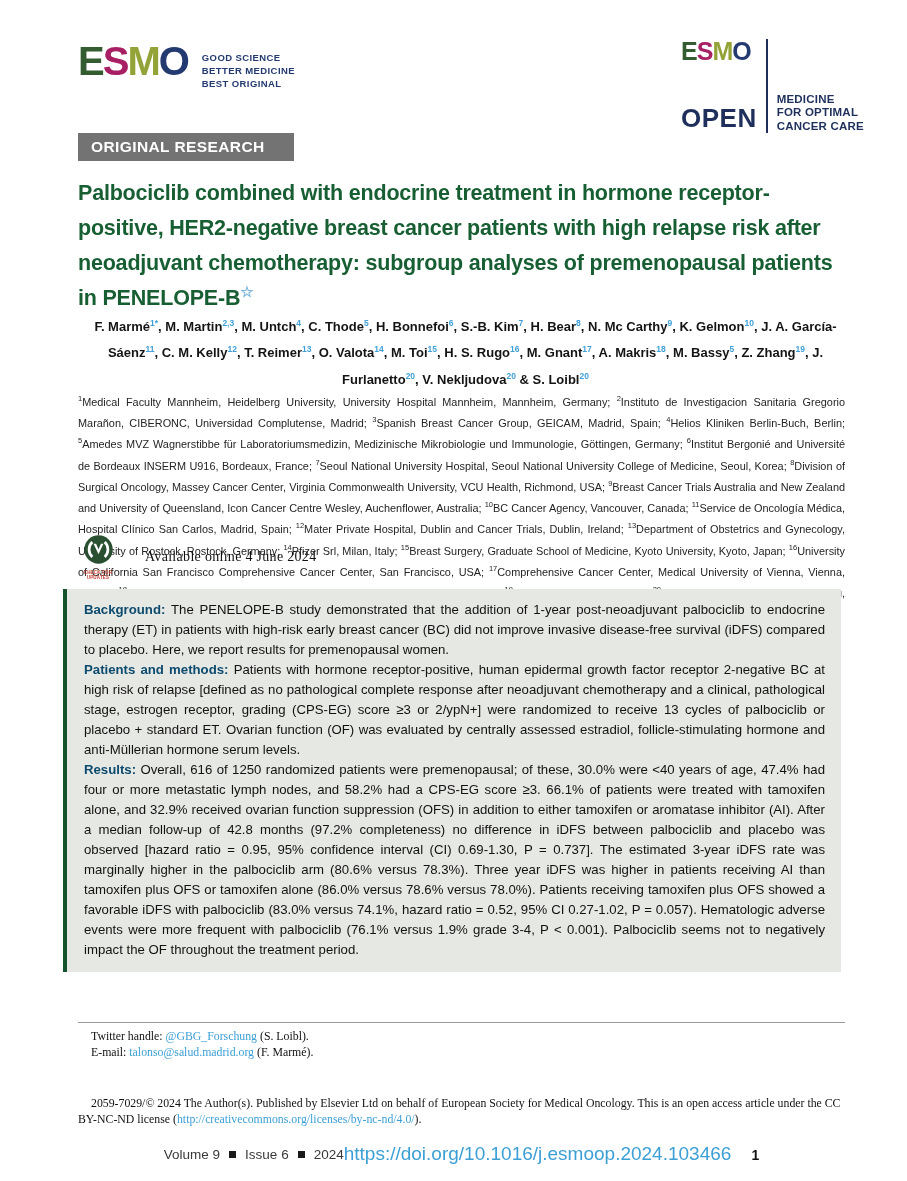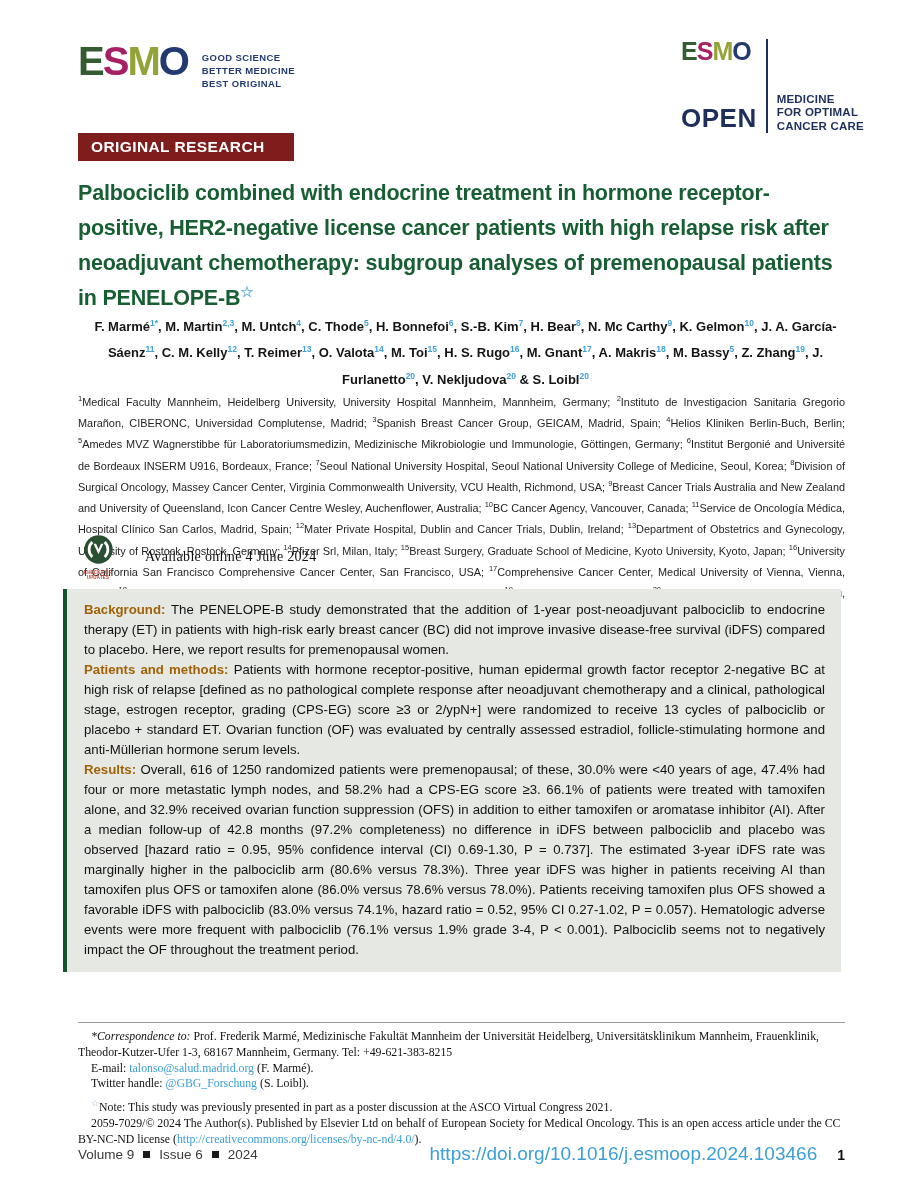--- a/index.html
+++ b/index.html
@@ -11,21 +11,21 @@
   .esmo-tagline{font-size:9.5px;font-weight:bold;color:#233a70;line-height:13px;letter-spacing:0.4px;}
 
   
   .open-wrap{display:flex;align-items:stretch;}
   .open-left{padding-right:9px;border-right:2.5px solid #1e2f5c;}
   .open-esmo{font-weight:bold;font-size:25px;line-height:24px;letter-spacing:-1px;}
   .open-word{font-weight:bold;font-size:26px;line-height:30px;color:#1e2f5c;letter-spacing:0.5px;margin-top:40px;}
   .open-tag{display:flex;flex-direction:column;justify-content:flex-end;padding-left:9px;font-size:11.5px;font-weight:bold;color:#1e2f5c;line-height:13.5px;letter-spacing:0.2px;}
 
   
-  .banner{background:#7f1d1d;color:#fff;font-weight:bold;font-size:15.5px;letter-spacing:0.4px;width:216px;height:28px;line-height:28px;padding-left:13px;box-sizing:border-box;}
+  .banner{background:#737373;color:#fff;font-weight:bold;font-size:15.5px;letter-spacing:0.4px;width:216px;height:28px;line-height:28px;padding-left:13px;box-sizing:border-box;}
 
   
   .title{width:775px;color:#175e33;font-weight:bold;font-size:21.5px;line-height:35px;letter-spacing:-0.2px;}
   .title-star{color:#7db8dc;font-size:15px;vertical-align:super;line-height:0;}
 
   
   .authors{width:775px;font-weight:bold;font-size:13px;line-height:23px;color:#141414;text-align:center;}
   .authors sup{color:#3fa0d8;font-size:8.5px;font-weight:bold;}
 
   
@@ -34,32 +34,32 @@
 
   
   .avail-row{display:flex;align-items:flex-start;}
   .crossmark{width:42px;text-align:center;cursor:pointer;}
   .crossmark-caption{font-size:4.5px;color:#c0392b;line-height:5px;font-weight:bold;margin-top:1px;letter-spacing:0.2px;}
   .avail-text{font-family:"Liberation Serif",serif;font-size:14px;color:#111;margin-left:26px;margin-top:15px;letter-spacing:0.3px;}
 
   
   .abstract{width:778px;background:#e6e8e3;border-left:4px solid #14532c;box-sizing:border-box;padding:11px 16px 12px 17px;}
   .abstract p{margin:0;font-size:13.2px;line-height:20px;text-align:justify;color:#121212;}
-  .abs-label{color:#a16207;font-weight:bold;}
+  .abs-label{color:#0c4a6e;font-weight:bold;}
 
   
   .divider{width:767px;height:1px;background:#9a9a9a;}
   .foot{font-family:"Liberation Serif",serif;font-size:11.8px;line-height:15.8px;color:#111;width:772px;}
   .foot .ind{text-indent:13px;}
   .foot .pad{padding-left:13px;}
   .lnk{color:#3c9fd6;text-decoration:none;cursor:pointer;}
   .note-star{color:#8bb8d8;font-size:9px;vertical-align:super;}
 
   
-  .footer{width:767px;display:flex;justify-content:space-between;align-items:center;font-size:13.5px;color:#3a3a3a;}
+  .footer{width:767px;display:flex;justify-content:center;align-items:center;font-size:13.5px;color:#3a3a3a;}
   .sq{display:inline-block;width:7px;height:7px;background:#1a1a1a;margin:0 9px 1px 9px;vertical-align:middle;}
   .pageno{font-weight:bold;color:#111;margin-left:20px;font-size:14px;}
   .doi{font-size:19px;}
 </style>
 </head>
 <body>
 
 <div class="abs" style="left:78px;top:42px;">
   <div style="display:flex;align-items:flex-start;">
     <div class="esmo-letters"><span style="color: rgb(51, 92, 49);">E</span><span style="color: rgb(167, 32, 99);">S</span><span style="color: rgb(148, 163, 56);">M</span><span style="color: rgb(35, 58, 112);">O</span></div>
@@ -78,21 +78,21 @@
   </div>
   <div class="open-tag">
     <div>MEDICINE</div>
     <div>FOR OPTIMAL</div>
     <div>CANCER CARE</div>
   </div>
 </div>
 
 <div class="abs banner" style="left:78px;top:133px;">ORIGINAL RESEARCH</div>
 
-<h1 class="abs title" style="left:78px;top:176px;margin:0;"><span>Palbociclib combined with endocrine treatment in hormone receptor-positive, HER2-negative license cancer patients with high relapse risk after neoadjuvant chemotherapy: subgroup analyses of premenopausal patients in PENELOPE-B</span><sup class="title-star">☆</sup></h1>
+<h1 class="abs title" style="left:78px;top:176px;margin:0;"><span>Palbociclib combined with endocrine treatment in hormone receptor-positive, HER2-negative breast cancer patients with high relapse risk after neoadjuvant chemotherapy: subgroup analyses of premenopausal patients in PENELOPE-B</span><sup class="title-star">☆</sup></h1>
 
 <div class="abs authors" style="left:78px;top:312px;"><span>F. Marmé</span><sup>1*</sup>, <span>M. Martin</span><sup>2,3</sup>, <span>M. Untch</span><sup>4</sup>, <span>C. Thode</span><sup>5</sup>, <span>H. Bonnefoi</span><sup>6</sup>, <span>S.-B. Kim</span><sup>7</sup>, <span>H. Bear</span><sup>8</sup>, <span>N. Mc Carthy</span><sup>9</sup>, <span>K. Gelmon</span><sup>10</sup>, <span>J. A. García-Sáenz</span><sup>11</sup>, <span>C. M. Kelly</span><sup>12</sup>, <span>T. Reimer</span><sup>13</sup>, <span>O. Valota</span><sup>14</sup>, <span>M. Toi</span><sup>15</sup>, <span>H. S. Rugo</span><sup>16</sup>, <span>M. Gnant</span><sup>17</sup>, <span>A. Makris</span><sup>18</sup>, <span>M. Bassy</span><sup>5</sup>, <span>Z. Zhang</span><sup>19</sup>, <span>J. Furlanetto</span><sup>20</sup>, <span>V. Nekljudova</span><sup>20</sup> &amp; <span>S. Loibl</span><sup>20</sup></div>
 
 <div class="abs affils" style="left:78px;top:390px;"><sup>1</sup>Medical Faculty Mannheim, Heidelberg University, University Hospital Mannheim, Mannheim, Germany; <sup>2</sup>Instituto de Investigacion Sanitaria Gregorio Marañon, CIBERONC, Universidad Complutense, Madrid; <sup>3</sup>Spanish Breast Cancer Group, GEICAM, Madrid, Spain; <sup>4</sup>Helios Kliniken Berlin-Buch, Berlin; <sup>5</sup>Amedes MVZ Wagnerstibbe für Laboratoriumsmedizin, Medizinische Mikrobiologie und Immunologie, Göttingen, Germany; <sup>6</sup>Institut Bergonié and Université de Bordeaux INSERM U916, Bordeaux, France; <sup>7</sup>Seoul National University Hospital, Seoul National University College of Medicine, Seoul, Korea; <sup>8</sup>Division of Surgical Oncology, Massey Cancer Center, Virginia Commonwealth University, VCU Health, Richmond, USA; <sup>9</sup>Breast Cancer Trials Australia and New Zealand and University of Queensland, Icon Cancer Centre Wesley, Auchenflower, Australia; <sup>10</sup>BC Cancer Agency, Vancouver, Canada; <sup>11</sup>Service de Oncología Médica, Hospital Clínico San Carlos, Madrid, Spain; <sup>12</sup>Mater Private Hospital, Dublin and Cancer Trials, Dublin, Ireland; <sup>13</sup>Department of Obstetrics and Gynecology, University of Rostock, Rostock, Germany; <sup>14</sup>Pfizer Srl, Milan, Italy; <sup>15</sup>Breast Surgery, Graduate School of Medicine, Kyoto University, Kyoto, Japan; <sup>16</sup>University of California San Francisco Comprehensive Cancer Center, San Francisco, USA; <sup>17</sup>Comprehensive Cancer Center, Medical University of Vienna, Vienna, Austria; <sup>18</sup>Institute of Cancer Research, Mount Vernon Cancer Centre, Northwood, UK; <sup>19</sup>Pfizer Inc, San Diego, USA; <sup>20</sup>German Breast Group, Neu-Isenburg, Germany</div>
 
 <div class="abs avail-row" style="left:77px;top:534px;">
   <div class="crossmark">
     <svg width="31" height="31" viewBox="0 0 24 24">
       <circle cx="12" cy="12" r="11" fill="#2a4f31"></circle>
       <path d="M7.2 6.2 a8 8 0 0 0 0 11.6" stroke="#ffffff" stroke-width="2.1" fill="none"></path>
@@ -106,27 +106,25 @@
 
 <div class="abs abstract" style="left:63px;top:589px;">
     <p><span class="abs-label">Background: </span>The PENELOPE-B study demonstrated that the addition of 1-year post-neoadjuvant palbociclib to endocrine therapy (ET) in patients with high-risk early breast cancer (BC) did not improve invasive disease-free survival (iDFS) compared to placebo. Here, we report results for premenopausal women.</p>
     <p><span class="abs-label">Patients and methods: </span>Patients with hormone receptor-positive, human epidermal growth factor receptor 2-negative BC at high risk of relapse [defined as no pathological complete response after neoadjuvant chemotherapy and a clinical, pathological stage, estrogen receptor, grading (CPS-EG) score ≥3 or 2/ypN+] were randomized to receive 13 cycles of palbociclib or placebo + standard ET. Ovarian function (OF) was evaluated by centrally assessed estradiol, follicle-stimulating hormone and anti-Müllerian hormone serum levels.</p>
     <p><span class="abs-label">Results: </span>Overall, 616 of 1250 randomized patients were premenopausal; of these, 30.0% were &lt;40 years of age, 47.4% had four or more metastatic lymph nodes, and 58.2% had a CPS-EG score ≥3. 66.1% of patients were treated with tamoxifen alone, and 32.9% received ovarian function suppression (OFS) in addition to either tamoxifen or aromatase inhibitor (AI). After a median follow-up of 42.8 months (97.2% completeness) no difference in iDFS between palbociclib and placebo was observed [hazard ratio = 0.95, 95% confidence interval (CI) 0.69-1.30, P = 0.737]. The estimated 3-year iDFS rate was marginally higher in the palbociclib arm (80.6% versus 78.3%). Three year iDFS was higher in patients receiving AI than tamoxifen plus OFS or tamoxifen alone (86.0% versus 78.6% versus 78.0%). Patients receiving tamoxifen plus OFS showed a favorable iDFS with palbociclib (83.0% versus 74.1%, hazard ratio = 0.52, 95% CI 0.27-1.02, P = 0.057). Hematologic adverse events were more frequent with palbociclib (76.1% versus 1.9% grade 3-4, P &lt; 0.001). Palbociclib seems not to negatively impact the OF throughout the treatment period.</p>
   </div>
 
 <div class="abs divider" style="left:78px;top:1022px;"></div>
 
 <div class="abs foot" style="left:78px;top:1029px;">
-  <div class="ind"><i>*Correspondence to:</i><span> Prof. Frederik Marmé, Medizinische Fakultät Mannheim der Universität Heidelberg, Universitätsklinikum Mannheim, Frauenklinik, Theodor-Kutzer-Ufer 1-3, 68167 Mannheim, Germany. Tel: +49-621-383-8215</span></div>
+  <div class="pad"><span>Twitter handle: </span><a class="lnk">@GBG_Forschung</a><span> (S. Loibl).</span></div>
   <div class="pad"><span>E-mail: </span><a class="lnk">talonso@salud.madrid.org</a><span> (F. Marmé).</span></div>
-  <div class="pad"><span>Twitter handle: </span><a class="lnk">@GBG_Forschung</a><span> (S. Loibl).</span></div>
 </div>
 
 <div class="abs foot" style="left:78px;top:1096px;">
-  <div class="ind"><span class="note-star">☆</span><span>Note: This study was previously presented in part as a poster discussion at the ASCO Virtual Congress 2021.</span></div>
   <div class="ind"><span>2059-7029/© 2024 The Author(s). Published by Elsevier Ltd on behalf of European Society for Medical Oncology. This is an open access article under the CC BY-NC-ND license (</span><a class="lnk">http://creativecommons.org/licenses/by-nc-nd/4.0/</a><span>).</span></div>
 </div>
 
 <div class="abs footer" style="left:78px;top:1143px;">
   <div>
     <span>Volume 9</span><span class="sq"></span><span>Issue 6</span><span class="sq"></span><span>2024</span>
   </div>
   <div>
     <a class="lnk doi">https://doi.org/10.1016/j.esmoop.2024.103466</a><span class="pageno">1</span>
   </div>

